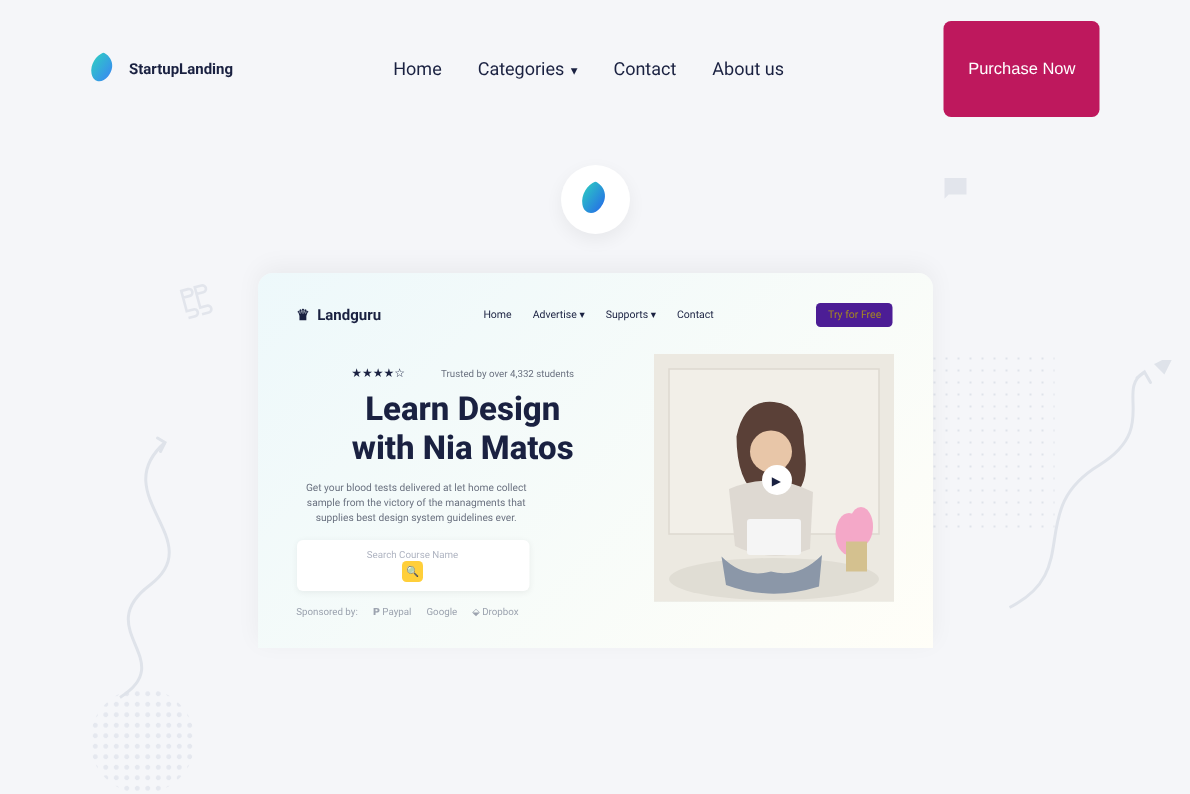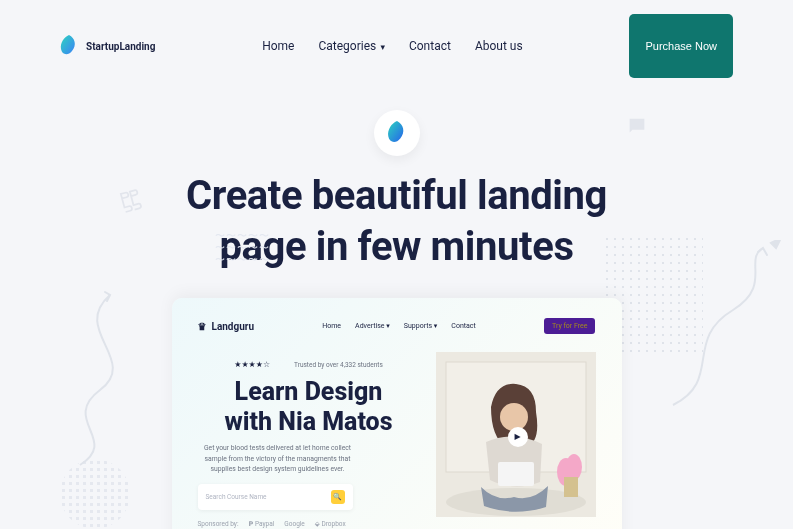--- a/index.html
+++ b/index.html
@@ -7,43 +7,43 @@
 
 .nav { display: flex; align-items: center; justify-content: space-between; padding: 14px 60px; }
 .brand { display: flex; align-items: center; gap: 8px; }
 .brand-name { font-weight: 700; color: #1a2141; font-size: 10px; }
 .logo-icon svg { display: block; }
 
 .nav-links { display: flex; gap: 24px; align-items: center; }
 .nav-link { font-size: 12px; color: #1a2141; cursor: pointer; }
 .nav-link .chev { font-size: 9px; margin-left: 2px; }
 
-.purchase-btn { background: #0f766e; color: #fff; border: none; padding: 26px 16px; border-radius: 5px; font-size: 11px; font-weight: 500; cursor: pointer; }
+.purchase-btn { background: #be185d; color: #fff; border: none; padding: 26px 16px; border-radius: 5px; font-size: 11px; font-weight: 500; cursor: pointer; }
 
 .hero { text-align: center; padding-top: 18px; }
 .hero-logo { width: 46px; height: 46px; border-radius: 50%; background: #fff; margin: 0 auto 14px; display: flex; align-items: center; justify-content: center; box-shadow: 0 4px 12px rgba(0,0,0,0.06); }
 
 .hero-title { font-size: 40px; font-weight: 700; color: #1a2141; line-height: 1.28; letter-spacing: -0.4px; }
 
 .preview { width: 450px; margin: 26px auto 0; background: #fff; border-radius: 10px 10px 0 0; box-shadow: 0 -4px 16px rgba(0,0,0,0.05); padding: 20px 26px; position: relative; overflow: hidden; }
 .preview::before { content: ""; position: absolute; top:0; left:0; right:0; bottom:0; background: linear-gradient(135deg, rgba(220,242,247,.5) 0%, rgba(255,253,240,.5) 100%); pointer-events:none; }
 .preview > * { position: relative; }
 
 .prev-nav { display:flex; align-items:center; justify-content:space-between; margin-bottom:18px; }
 .prev-brand { display:flex; align-items:center; gap:5px; color:#1a2141; font-weight:700; font-size:10px; }
 .prev-links { display:flex; gap:14px; font-size:7px; color:#1a2141; }
 .prev-cta { background:#4c1d95; color:#a48920; font-size:7px; padding:4px 8px; border-radius:3px; }
 
 .prev-body { display:flex; gap:16px; align-items:flex-start; }
 .prev-left { flex:1; }
 .stars { color:#1a2141; font-size:8px; }
 .trust { font-size:6.5px; color:#6b7280; margin-left:20px; }
-.prev-head { font-size:25px; font-weight:800; color:#1a2141; line-height:1.2; margin:6px 0; }
+.prev-head { font-size:22px; font-weight:800; color:#1a2141; line-height:1.2; margin:6px 0; }
 .prev-sub { font-size:6.8px; color:#6b7280; line-height:1.5; margin-bottom:10px; max-width:160px; }
-.search-box { background:#fff; border-radius:4px; padding:6px 8px; font-size:6.5px; color:#b0b5c2; display:flex; justify-content:space-between; align-items:center; width:155px; box-shadow:0 1px 4px rgba(0,0,0,0.06); }
+.search-box { background:#fff; border-radius:4px; padding:6px 8px; font-size:6.5px; color:#b0b5c2; display:flex; justify-content:space-between; align-items:center; width:155px; box-shadow:0 1px 4px rgba(0,0,0,0.06);flex-direction:column; }
 .search-btn { width:14px; height:14px; background:#ffcf3a; border-radius:3px; display:flex; align-items:center; justify-content:center; font-size:7px; }
 .sponsors { display:flex; gap:10px; margin-top:10px; font-size:6.5px; color:#9ca3af; align-items:flex-end; }
 
 .prev-img { width:160px; height:165px; background:linear-gradient(180deg,#eceae3,#e3e1da); position:relative; display:flex; align-items:center; justify-content:center; }
 .prev-img::after{ content:""; position:absolute; inset:-6px -6px auto auto; width:100%; height:100%; border:1px solid #ffe79a; z-index:-1; }
 .person { position:relative; width:100%; height:100%; }
 .play { position:absolute; top:45%; left:45%; width:20px; height:20px; background:#fff; border-radius:50%; display:flex; align-items:center; justify-content:center; font-size:8px; color:#1a2141; }
 
 .deco { position:absolute; color:#e2e5ec; }
 .puzzle { top:185px; left:120px; font-size:28px; transform:rotate(-15deg); }
@@ -109,24 +109,20 @@
     <svg width="20" height="24" viewBox="0 0 18 22">
         <path d="M9 0 C15 3 17 10 12 16 C8 21 2 20 1 14 C0 8 4 2 9 0Z" fill="url(#g2)"></path>
         <defs>
           <linearGradient id="g2" x1="0" y1="0" x2="1" y2="1">
             <stop offset="0" stop-color="#2dd4bf"></stop>
             <stop offset="1" stop-color="#2563eb"></stop>
           </linearGradient>
         </defs>
       </svg>
   </div>
-  <h1 class="hero-title">
-    <span>Create beautiful landing</span><br>
-    <span>page in few minutes</span>
-  </h1>
 
   <div class="preview">
     <div class="prev-nav">
       <div class="prev-brand">
         <span>♛</span>
         <span>Landguru</span>
       </div>
       <div class="prev-links">
         <span>Home</span>
         <span>Advertise ▾</span>

